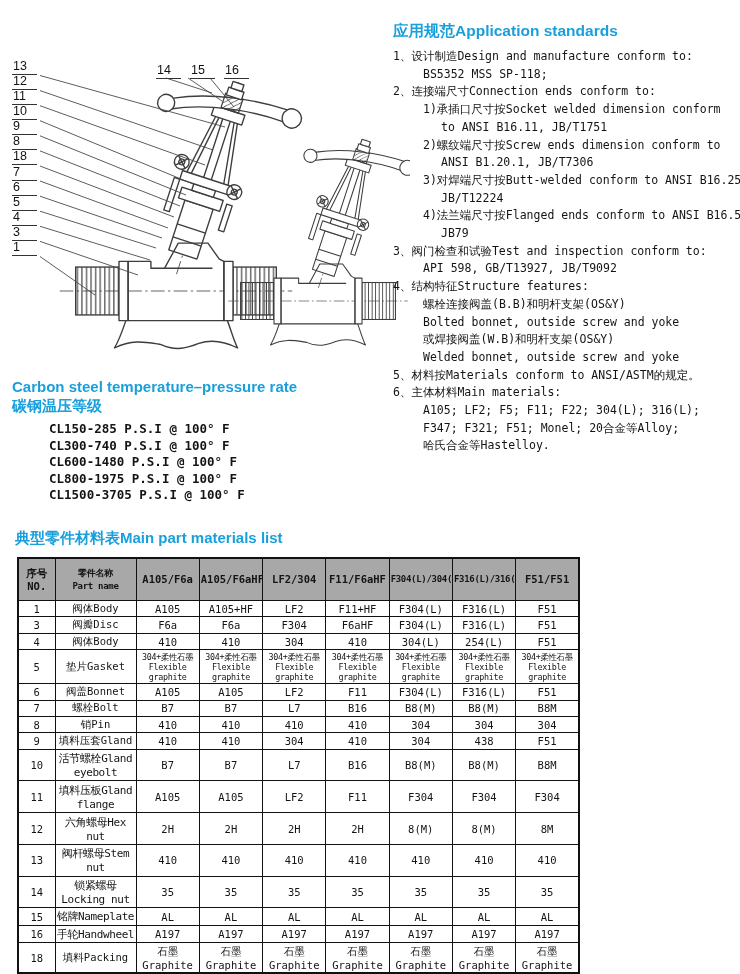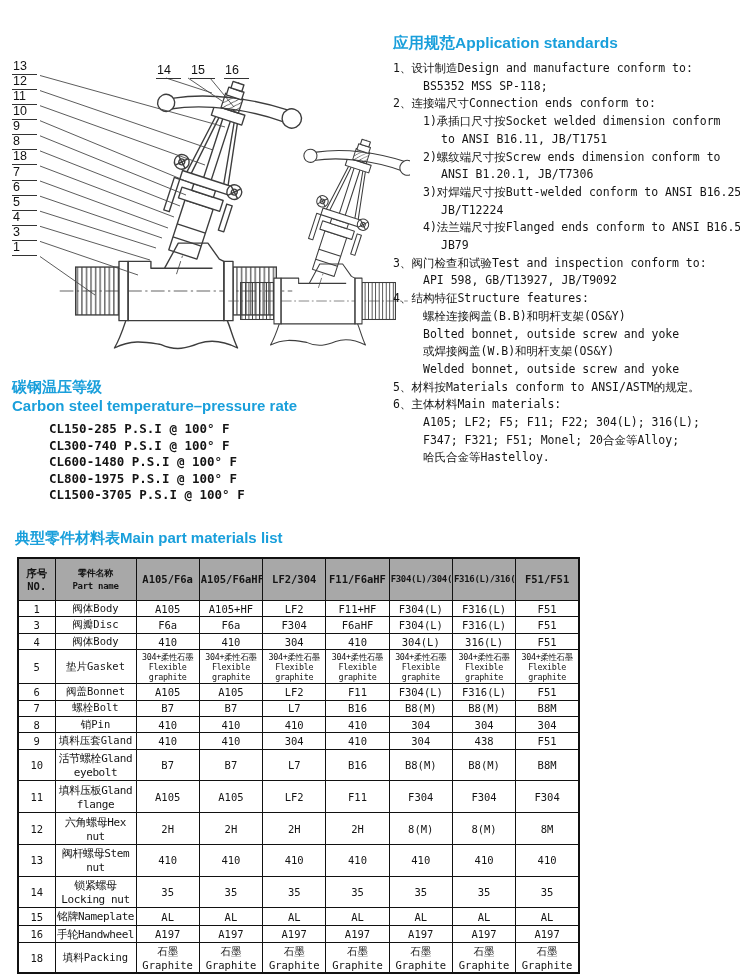--- a/index.html
+++ b/index.html
@@ -21,21 +21,21 @@
     flex-direction:column;justify-content:space-between;align-items:flex-start;
   }
   .labels-top{position:absolute;left:156px;top:64px;display:flex;gap:9px;}
   .part-label{
     display:inline-block;min-width:22px;font-family:"Liberation Sans",sans-serif;
     font-size:12.5px;line-height:13px;color:#111;border-bottom:1px solid #333;
     padding:0 2px 1px 1px;
   }
 
   
-  .app-std{position:absolute;left:393px;top:22px;width:346px;margin-top:12px;}
+  .app-std{position:absolute;left:393px;top:22px;width:346px;}
   .app-title{font-size:15.5px;line-height:18px;margin:0 0 8px 0;}
   .std-line{font-size:11.5px;line-height:17.7px;white-space:nowrap;}
   .ind-0{padding-left:0;}
   .ind-1{padding-left:30px;}
   .ind-2{padding-left:48px;}
 
   
   .temp-sec{position:absolute;left:12px;top:377px;}
   .temp-title{font-size:15px;line-height:19px;}
   .cl-lines{margin-top:6px;padding-left:37px;font-weight:bold;}
@@ -193,22 +193,22 @@
         <div class="std-line ind-1">Welded bonnet, outside screw and yoke</div>
         <div class="std-line ind-0">5、材料按Materials conform to ANSI/ASTM的规定。</div>
         <div class="std-line ind-0">6、主体材料Main materials:</div>
         <div class="std-line ind-1">A105; LF2; F5; F11; F22; 304(L); 316(L);</div>
         <div class="std-line ind-1">F347; F321; F51; Monel; 20合金等Alloy;</div>
         <div class="std-line ind-1">哈氏合金等Hastelloy.</div>
       </div>
   </div>
 
   <div class="temp-sec">
+    <div class="h-blue temp-title">Carbon steel temperature–pressure rate</div>
     <div class="h-blue temp-title">碳钢温压等级</div>
-    <div class="h-blue temp-title">Carbon steel temperature–pressure rate</div>
     <div class="cl-lines" id="cl-lines">
         <div class="cl-line">CL150-285 P.S.I @ 100° F</div>
         <div class="cl-line">CL300-740 P.S.I @ 100° F</div>
         <div class="cl-line">CL600-1480 P.S.I @ 100° F</div>
         <div class="cl-line">CL800-1975 P.S.I @ 100° F</div>
         <div class="cl-line">CL1500-3705 P.S.I @ 100° F</div>
       </div>
   </div>
 
   <div class="h-blue tbl-title">典型零件材料表Main part materials list</div>
@@ -257,21 +257,21 @@
           <td>F51</td>
         </tr>
         <tr>
           <td class="no">4</td>
           <td class="name">阀体Body</td>
           <td>410</td>
           <td>410</td>
           <td>304</td>
           <td>410</td>
           <td>304(L)</td>
-          <td>316(L)</td>
+          <td>254(L)</td>
           <td>F51</td>
         </tr>
         <tr>
           <td class="no">5</td>
           <td class="name">垫片Gasket</td>
           <td class="two-line">304+柔性石墨
 Flexible graphite</td>
           <td class="two-line">304+柔性石墨
 Flexible graphite</td>
           <td class="two-line">304+柔性石墨

